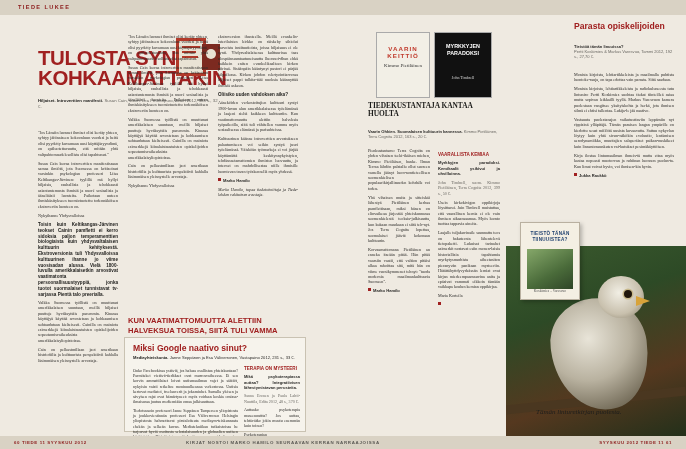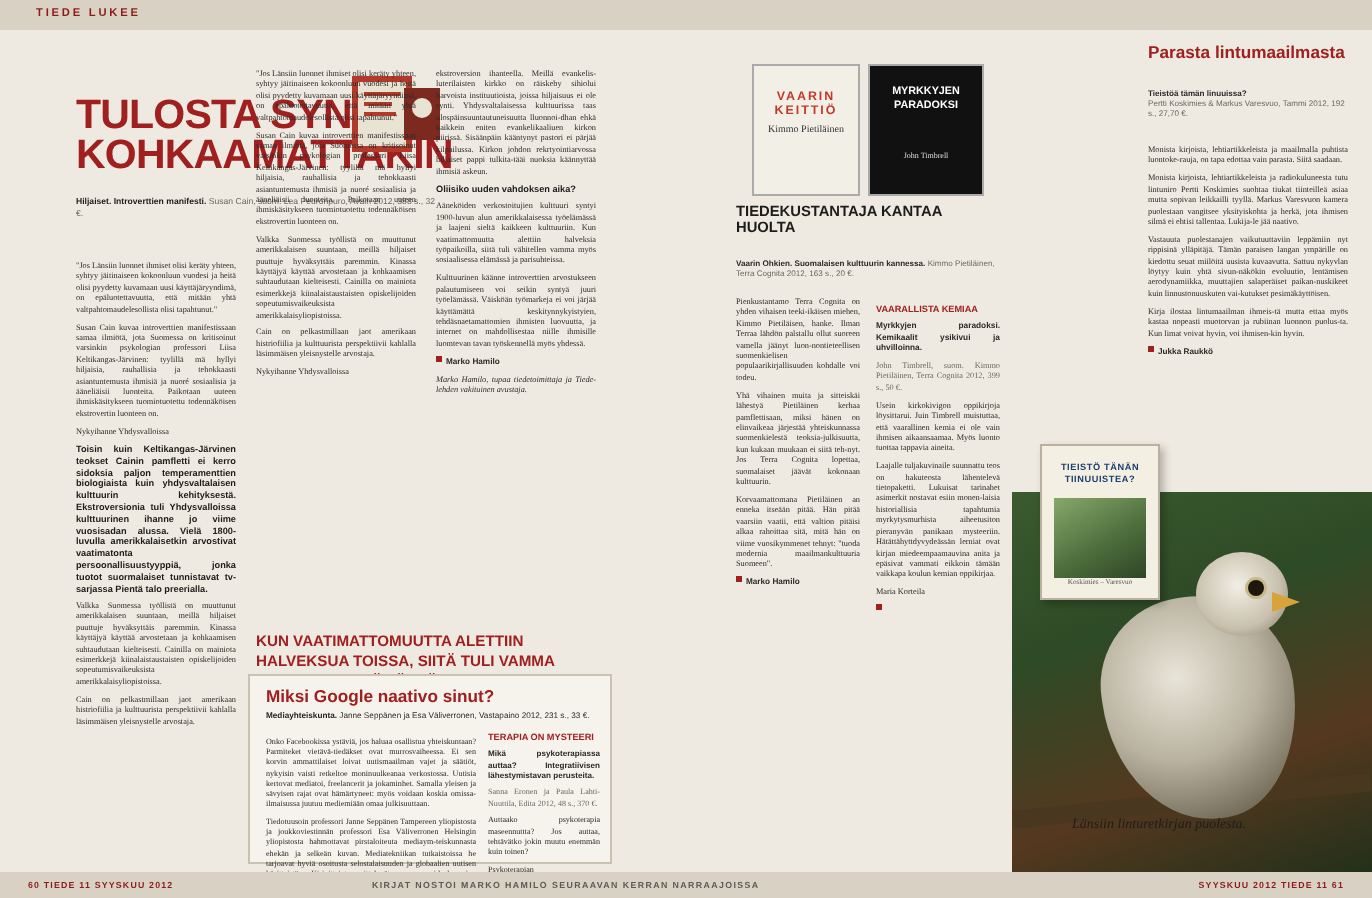--- a/index.html
+++ b/index.html
@@ -135,21 +135,21 @@
     font-family:"Liberation Sans", sans-serif;font-weight:bold;font-size:6.2px;color:#c0392b;letter-spacing:1px;}
   .bk1 .t2{position:absolute;left:6px;top:30px;width:40px;text-align:center;
     font-family:"Liberation Serif", serif;font-size:5px;color:#333;}
   .bk2 .t1{position:absolute;left:5px;top:10px;width:46px;text-align:center;
     font-family:"Liberation Sans", sans-serif;font-weight:bold;font-size:5.4px;color:#fff;line-height:6.5px;}
   .bk2 .t2{position:absolute;left:5px;top:42px;width:46px;text-align:center;
     font-family:"Liberation Serif", serif;font-size:4px;color:#ddd;}
 
   .mid-hd{
     position:absolute;left:368px;top:102px;width:132px;
-    font-family:Liberation Sans, sans-serif;font-weight:bold;
+    font-family:Liberation Serif, serif;font-weight:bold;
     font-size:7.4px;line-height:8.4px;color:#1d1d1b;text-transform:uppercase;
   }
   .mid-meta{
     position:absolute;left:368px;top:129px;width:132px;
     font-family:"Liberation Sans", sans-serif;
     font-size:4.05px;line-height:5.2px;color:#2b2a28;
   }
   #c4{left:368px;top:148px;width:62px;}
   #c5{left:438px;top:148px;width:62px;}
 
@@ -323,21 +323,21 @@
   <div class="col body" id="c5">
     <p class="subhd" style="color:#a02020">VAARALLISTA KEMIAA</p>
     <p style="font-family:'Liberation Sans',sans-serif;font-weight:bold;">Myrkkyjen paradoksi. Kemikaalit ysikivui ja uhvilloinna.</p>
     <p style="color:#6a6863">John Timbrell, suom. Kimmo Pietiläinen, Terra Cognita 2012, 399 s., 50 €.</p>
     <p>Usein kirkokivigon oppikirjoja löysittarui. Juin Timbrell muistuttaa, että vaarallinen kemia ei ole vain ihmisen aikaansaamaa. Myös luonto tuottaa tappavia aineita.</p>
     <p>Laajalle tuljakuvinaile suunnattu teos on hakuteosta lähentelevä tietopaketti. Lukuisat tarinahet asimerkit nostavat esiin monen-laisia historiallisia tapahtumia myrkytysmurhista aiheetusiton pieranyvän panikaan mysteeriin. Hätättähyttdyvydeässän lerniat ovat kirjan miedeempaamauvina anita ja epäsivat vammati eikkoin tämään vaikkapa koulun kemian oppikirjaa.</p>
     <p>Maria Korteila</p>
     <p class="byline"><span class="sq"></span><span></span></p>
   </div>
 
-  <div class="right-hd">Parasta lintumaailmasta</div>
+  <div class="right-hd">Parasta opiskelijoiden</div>
   <div class="right-meta">
     <b>Tieistöä tämän linuuissa?</b><br>
     <span style="color:#6a6863">Pertti Koskimies &amp; Markus Varesvuo, Tammi 2012, 192 s., 27,70 €.</span>
   </div>
   <div class="col body" id="c6">
     <p>Monista kirjoista, lehtiartikkeleista ja maailmalla puhtista luontoke-rauja, on tapa edottaa vain parasta. Siitä saadaan.</p>
     <p>Monista kirjoista, lehtiartikkeleista ja radiokuluneesta tutu lintuniro Pertti Koskimies suohtaa tiukat tiinteilleä asiaa mutta sopivan leikkailli tyyllä. Markus Varesvuon kamera puolestaan vangitsee yksityiskohta ja herkä, jota ihmisen silmä ei ehtisi tallentaa. Lukija-le jää naativo.</p>
     <p>Vastauuta puolestanajen vaikutuuttaviin leppämiin nyt rippisinä ylläpitäjä. Tämän paraisen langan ympärille on kiedottu seuat miilöitä uusista kuvaavutta. Sattuu nykyvlan löytyy kuin yhtä sivun-näkökin evoluutio, lentämisen aerodynamiikka, muuttajien salaperäiset paikan-nuskikeet kuin linnustonuuskuten vai-kutukset pesimäkäyttöisen.</p>
     <p>Kirja ilostaa lintumaailman ihmeis-tä mutta ettaa myös kastaa nopeasti muotorvan ja rubiinan luonnon puolus-ta. Kun limat voivat hyvin, voi ihmisen-kin hyvin.</p>
     <p class="byline"><span class="sq"></span><span>Jukka Raukkö</span></p>
@@ -348,21 +348,21 @@
     <div class="bird-body"></div>
     <div class="bird-head"></div>
     <div class="bird-eye"></div>
     <div class="bird-beak"></div>
   </div>
   <div class="photo-cover">
     <div class="pc1">TIEISTÖ TÄNÄN TIINUUISTEA?</div>
     <div class="pcart"></div>
     <div class="pc2">Koskimies – Varesvuo</div>
   </div>
-  <div class="script">Länsiin linturetkirjan puolesta.</div>
+  <div class="script">Tämän linturetkirjan puolesta.</div>
 
   <div class="botbar">
     <div class="folio-l">60 TIEDE 11 SYYSKUU 2012</div>
     <div class="folio-c">KIRJAT NOSTOI MARKO HAMILO  SEURAAVAN KERRAN NARRAAJOISSA</div>
     <div class="folio-r">SYYSKUU 2012 TIEDE 11  61</div>
   </div>
 
 </div>
 
 </body></html>

